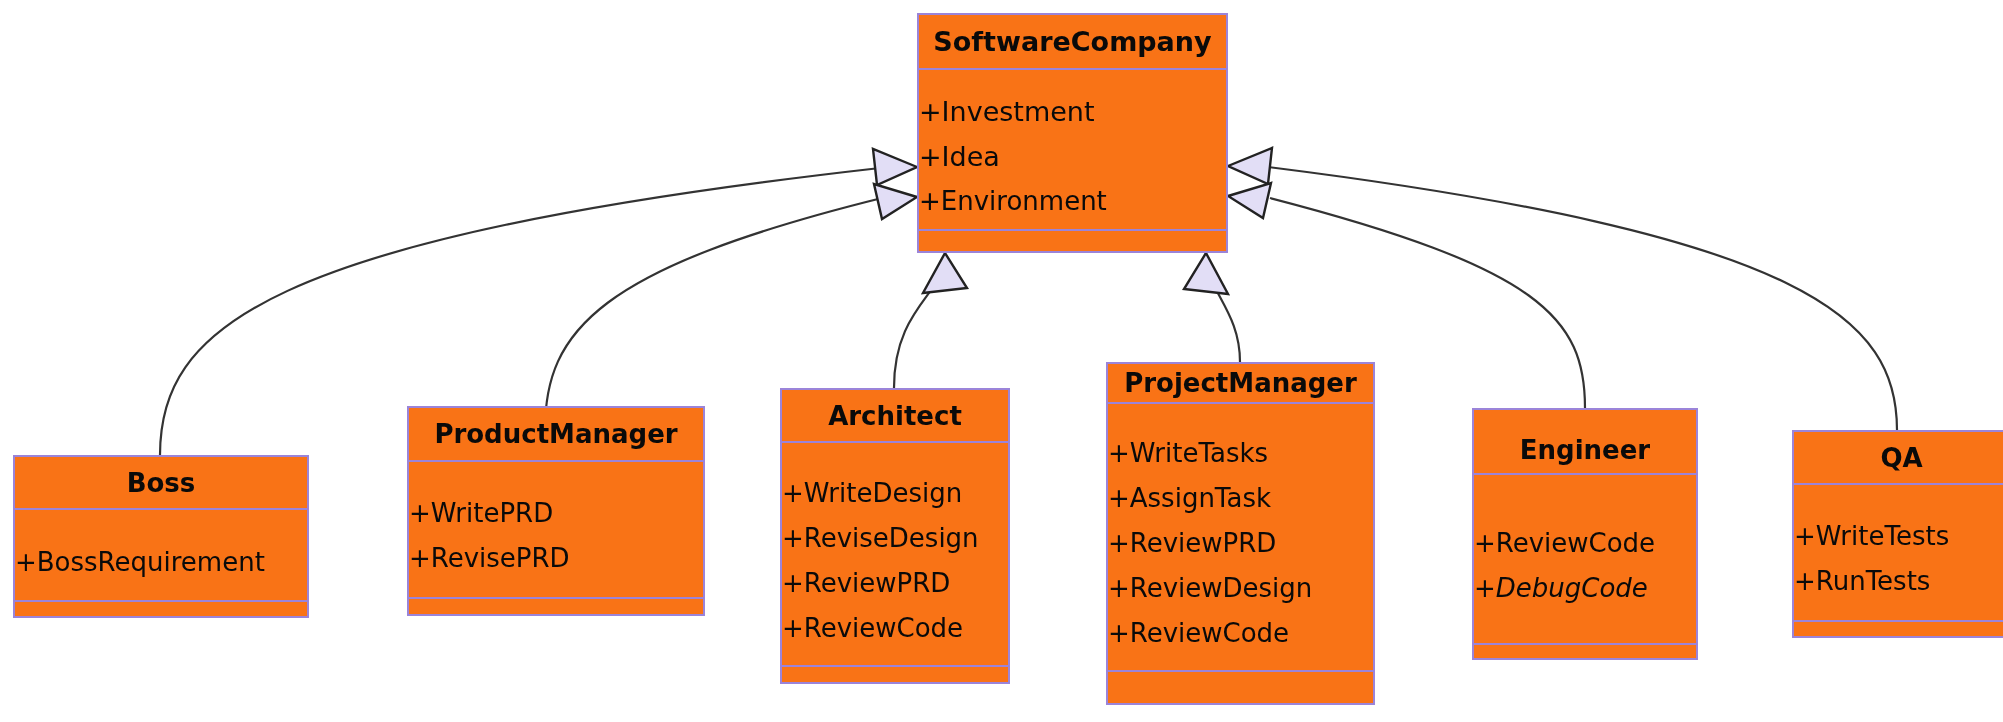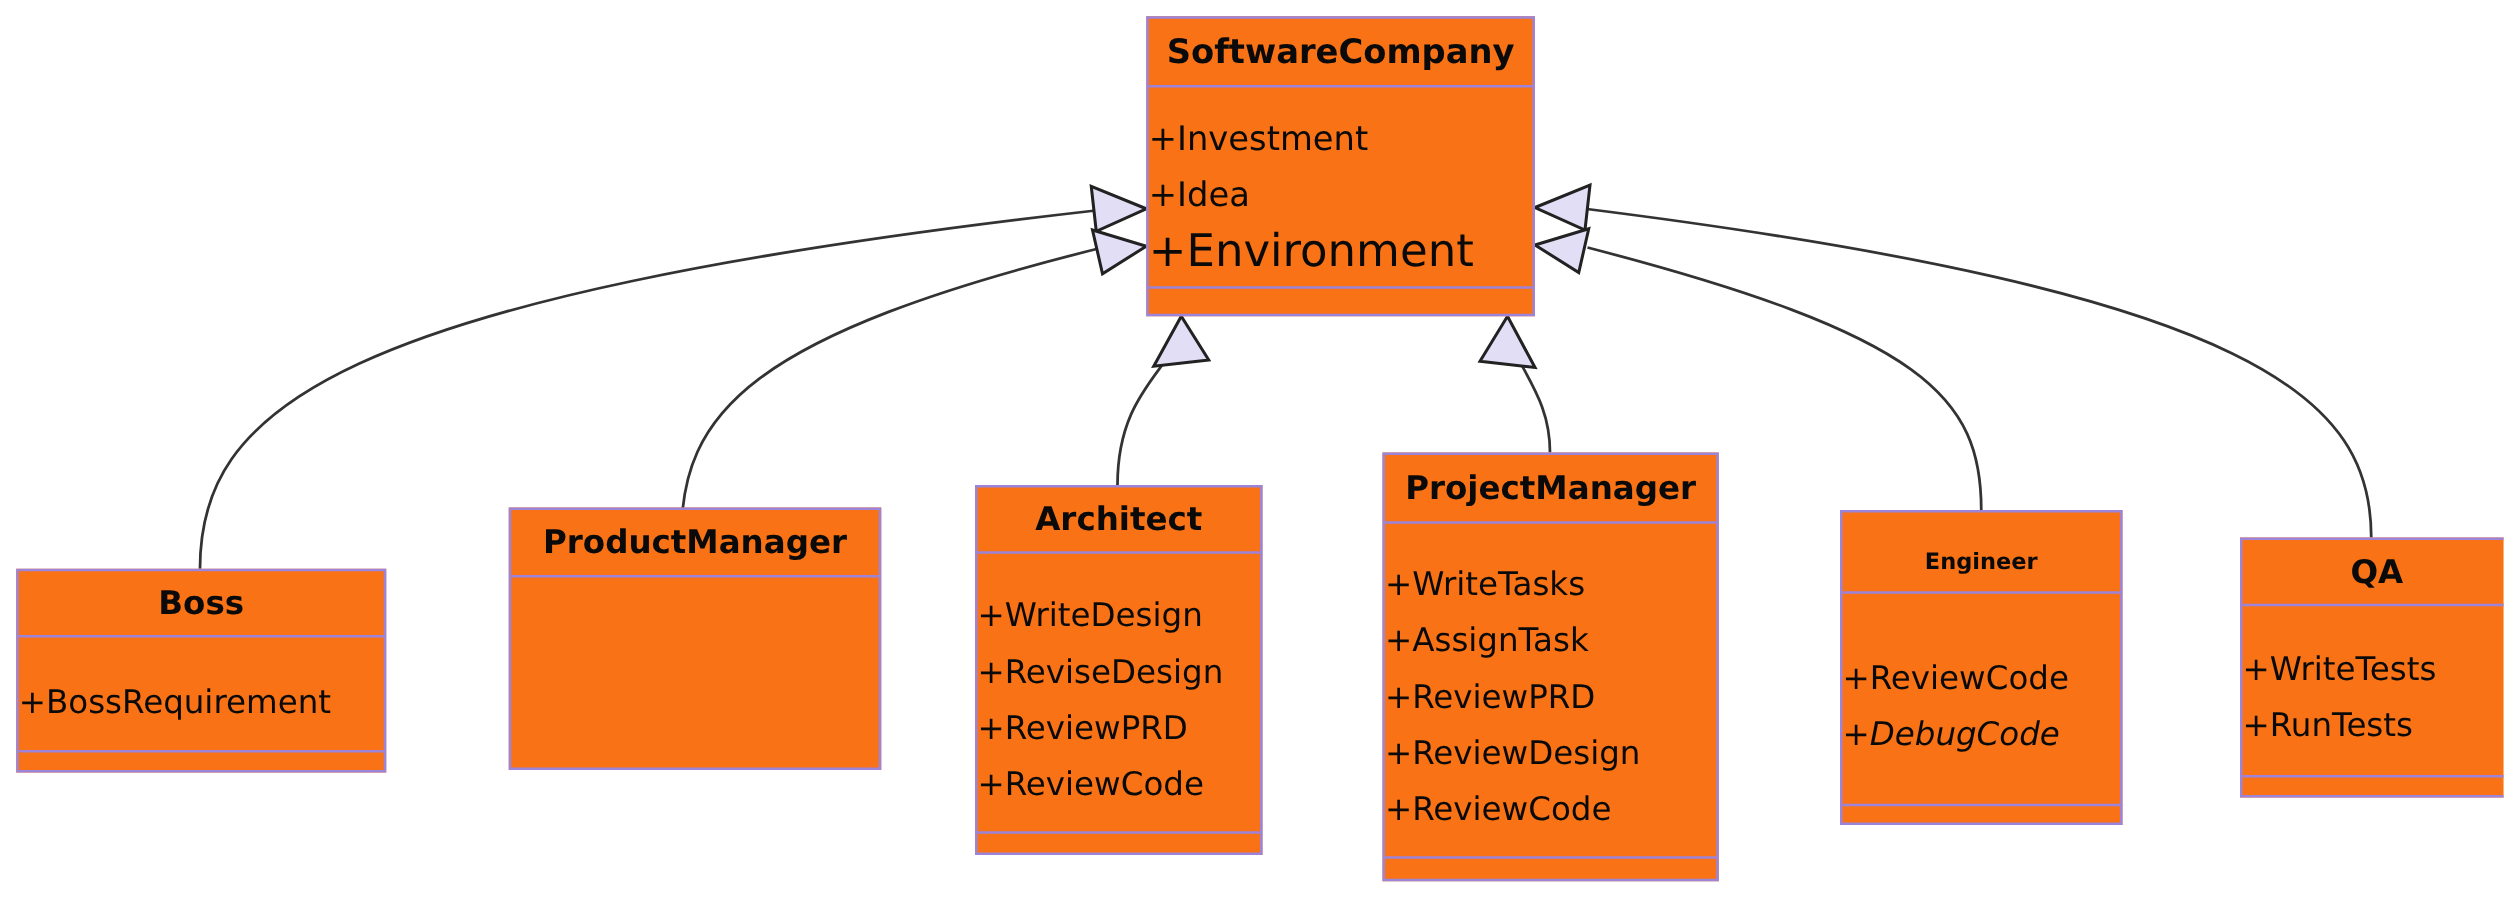--- a/index.html
+++ b/index.html
@@ -97,63 +97,67 @@
 
       <polygon points="1228,196 1271,183 1263,218"></polygon>
     </g>
   </svg>
 
   <div class="uml-class" style="left:917px; top:13px; width:311px; height:240px;">
     <div class="uml-title" style="height:55px; font-size:27px;">SoftwareCompany</div>
     <div class="uml-attrs" style="height:148px;">
       <div class="uml-attr" style="font-size:27px; line-height:45px;">+Investment</div>
       <div class="uml-attr" style="font-size:27px; line-height:45px;">+Idea</div>
-      <div class="uml-attr" style="font-size:36px; line-height:45px;">+Environment</div>
+      <div class="uml-attr" style="font-size:26px; line-height:45px;">+Environment</div>
     </div>
     <div class="uml-methods"></div>
   </div>
 
   <div class="uml-class" style="left:13px; top:455px; width:296px; height:163px;">
     <div class="uml-title" style="height:53px; font-size:26px;">Boss</div>
     <div class="uml-attrs" style="height:79px;">
       <div class="uml-attr" style="font-size:26px; line-height:44px;">+BossRequirement</div>
     </div>
     <div class="uml-methods"></div>
   </div>
 
   <div class="uml-class" style="left:407px; top:406px; width:298px; height:210px;">
     <div class="uml-title" style="height:54px; font-size:26px;">ProductManager</div>
+    <div class="uml-attrs" style="height:124px;">
+      <div class="uml-attr" style="font-size:26px; line-height:45px;">+WritePRD</div>
+      <div class="uml-attr" style="font-size:26px; line-height:45px;">+RevisePRD</div>
+    </div>
     <div class="uml-methods"></div>
   </div>
 
   <div class="uml-class" style="left:780px; top:388px; width:230px; height:296px;">
     <div class="uml-title" style="height:53px; font-size:26px;">Architect</div>
     <div class="uml-attrs" style="height:211px;">
       <div class="uml-attr" style="font-size:26px; line-height:45px;">+WriteDesign</div>
       <div class="uml-attr" style="font-size:26px; line-height:45px;">+ReviseDesign</div>
       <div class="uml-attr" style="font-size:26px; line-height:45px;">+ReviewPRD</div>
       <div class="uml-attr" style="font-size:26px; line-height:45px;">+ReviewCode</div>
     </div>
     <div class="uml-methods"></div>
   </div>
 
   <div class="uml-class" style="left:1106px; top:362px; width:269px; height:343px;">
-    <div class="uml-title" style="height:55px; font-size:26px;">ProjectManager</div>
+    <div class="uml-title" style="height:40px; font-size:26px;">ProjectManager</div>
     <div class="uml-attrs" style="height:255px;">
       <div class="uml-attr" style="font-size:26px; line-height:45px;">+WriteTasks</div>
       <div class="uml-attr" style="font-size:26px; line-height:45px;">+AssignTask</div>
       <div class="uml-attr" style="font-size:26px; line-height:45px;">+ReviewPRD</div>
       <div class="uml-attr" style="font-size:26px; line-height:45px;">+ReviewDesign</div>
       <div class="uml-attr" style="font-size:26px; line-height:45px;">+ReviewCode</div>
     </div>
     <div class="uml-methods"></div>
   </div>
 
   <div class="uml-class" style="left:1472px; top:408px; width:226px; height:252px;">
-    <div class="uml-title" style="height:53px; font-size:18px;margin-top:16px;">Engineer</div>
+    <div class="uml-title" style="height:53px; font-size:26px;margin-top:16px;">Engineer</div>
     <div class="uml-attrs" style="height:168px;">
       <div class="uml-attr" style="font-size:26px; line-height:45px;">+ReviewCode</div>
       <div class="uml-attr" style="font-size:26px; line-height:45px;font-style:italic;">+DebugCode</div>
     </div>
     <div class="uml-methods"></div>
   </div>
 
   <div class="uml-class" style="left:1792px; top:430px; width:219px; height:208px;">
     <div class="uml-title" style="height:53px; font-size:26px;">QA</div>
     <div class="uml-attrs" style="height:124px;">

